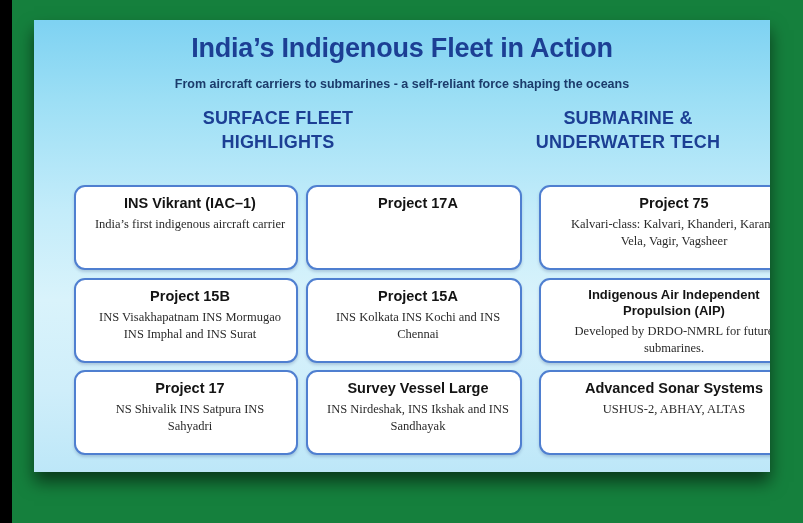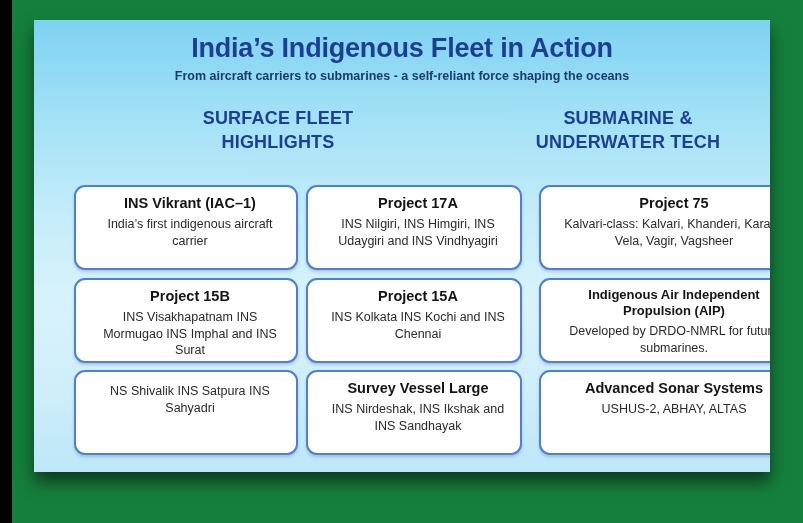--- a/index.html
+++ b/index.html
@@ -49,21 +49,21 @@
   }
   .title {
     font-size: 27px;
     font-weight: bold;
     color: #1c3f94;
     letter-spacing: -0.2px;
     line-height: 32px;
     white-space: nowrap;
   }
   .subtitle {
-    margin-top: 4px;
+    margin-top: 12px;
     font-size: 12.5px;
     font-weight: bold;
     color: #1b3b6b;
     line-height: 16px;
     white-space: nowrap;
   }
 
   
   .logo {
     position: absolute;
@@ -114,20 +114,21 @@
   }
   .card-title.small {
     font-size: 13px;
     line-height: 16px;
   }
   .card-body {
     margin-top: 4px;
     font-size: 12.5px;
     color: #2a2a2a;
     line-height: 16.5px;
+    font-family: Liberation Serif, serif;
   }
 
   
   .col-1 { left: 40px;  width: 224px; }
   .col-2 { left: 272px; width: 216px; }
   .col-3 { left: 505px; width: 262px; }
 
   
   .row-1 { top: 165px; height: 85px; }
   .row-2 { top: 258px; height: 85px; }
@@ -157,26 +158,26 @@
 
     <div class="card col-1 row-1">
       <div class="card-title">INS Vikrant (IAC–1)</div>
       <div class="card-body">India’s first indigenous aircraft carrier</div>
     </div>
     <div class="card col-1 row-2">
       <div class="card-title">Project 15B</div>
       <div class="card-body">INS Visakhapatnam INS Mormugao INS Imphal and INS Surat</div>
     </div>
     <div class="card col-1 row-3">
+      <div class="card-title">Project 17</div>
       <div class="card-body">NS Shivalik INS Satpura INS Sahyadri</div>
     </div>
 
     <div class="card col-2 row-1">
       <div class="card-title">Project 17A</div>
-      <div class="card-body">INS Nilgiri, INS Himgiri, INS Udaygiri and INS Vindhyagiri</div>
     </div>
     <div class="card col-2 row-2">
       <div class="card-title">Project 15A</div>
       <div class="card-body">INS Kolkata INS Kochi and INS Chennai</div>
     </div>
     <div class="card col-2 row-3">
       <div class="card-title">Survey Vessel Large</div>
       <div class="card-body">INS Nirdeshak, INS Ikshak and INS Sandhayak</div>
     </div>
 

